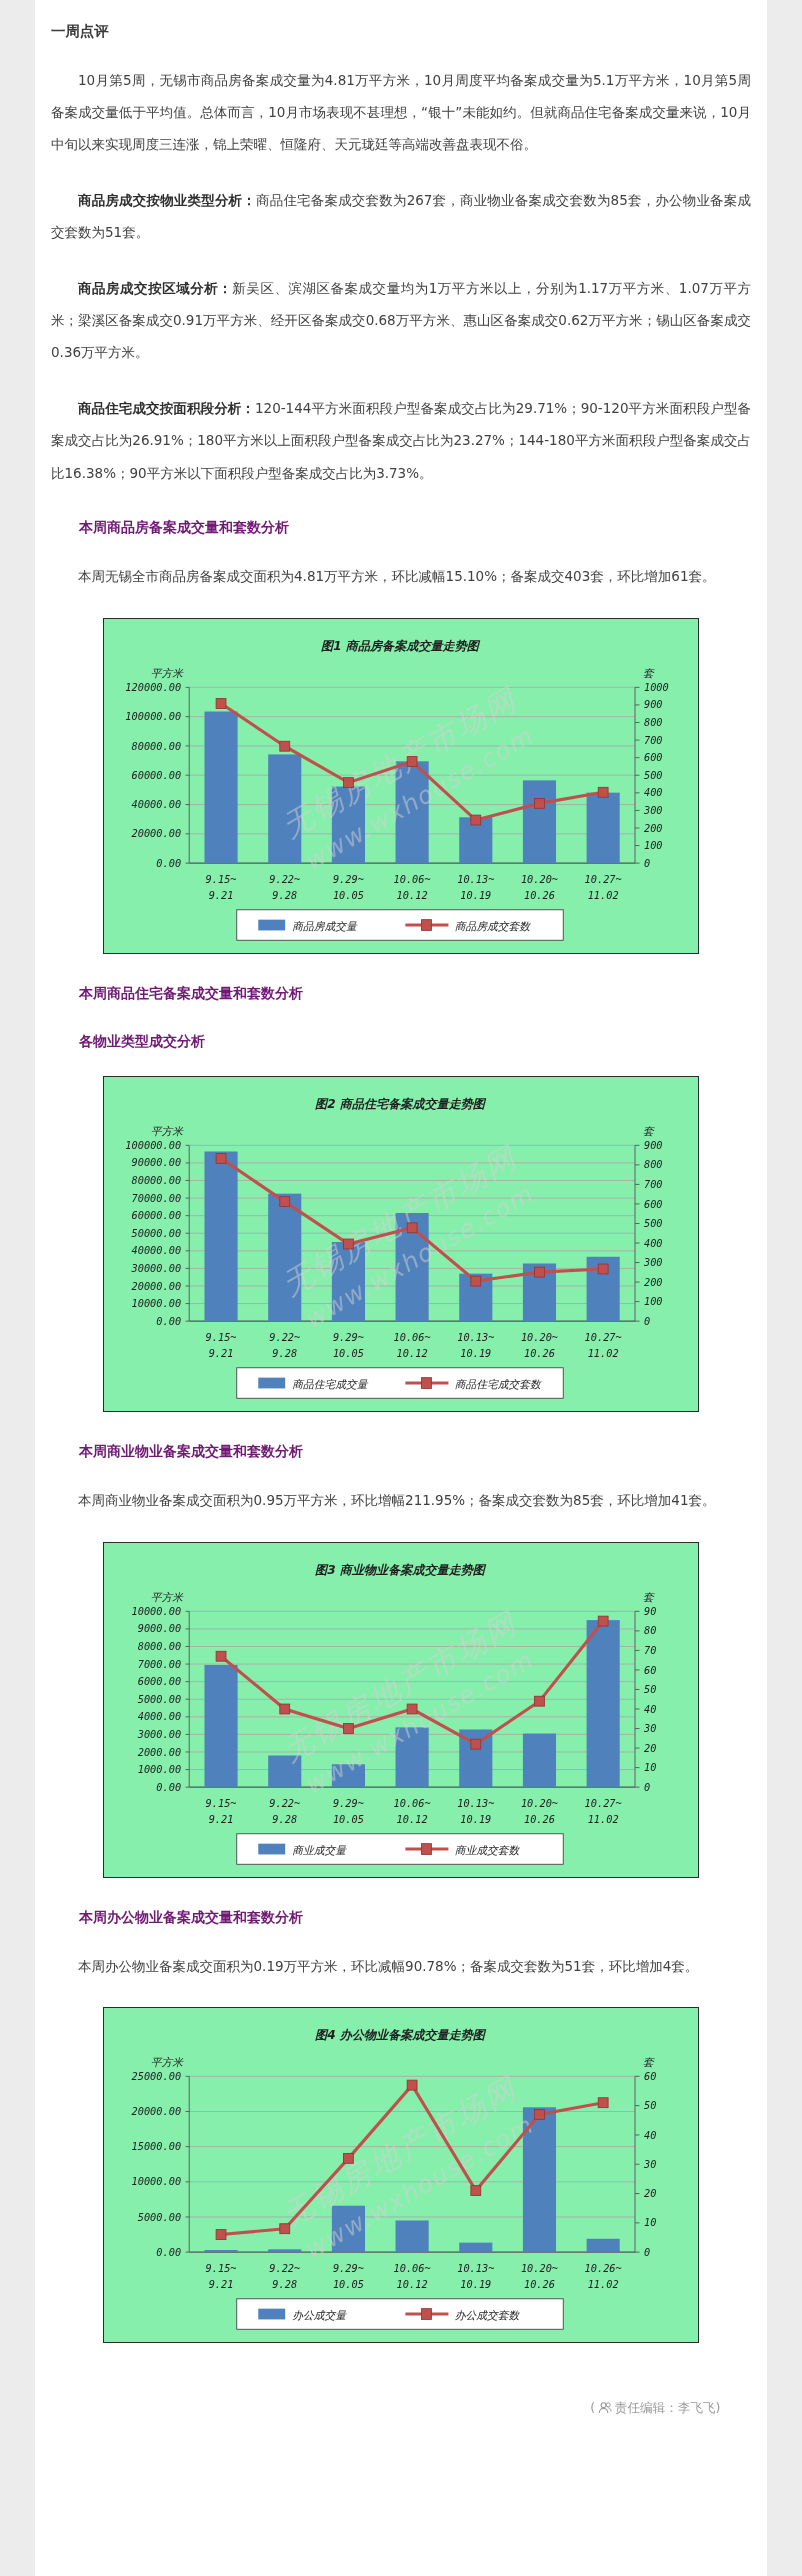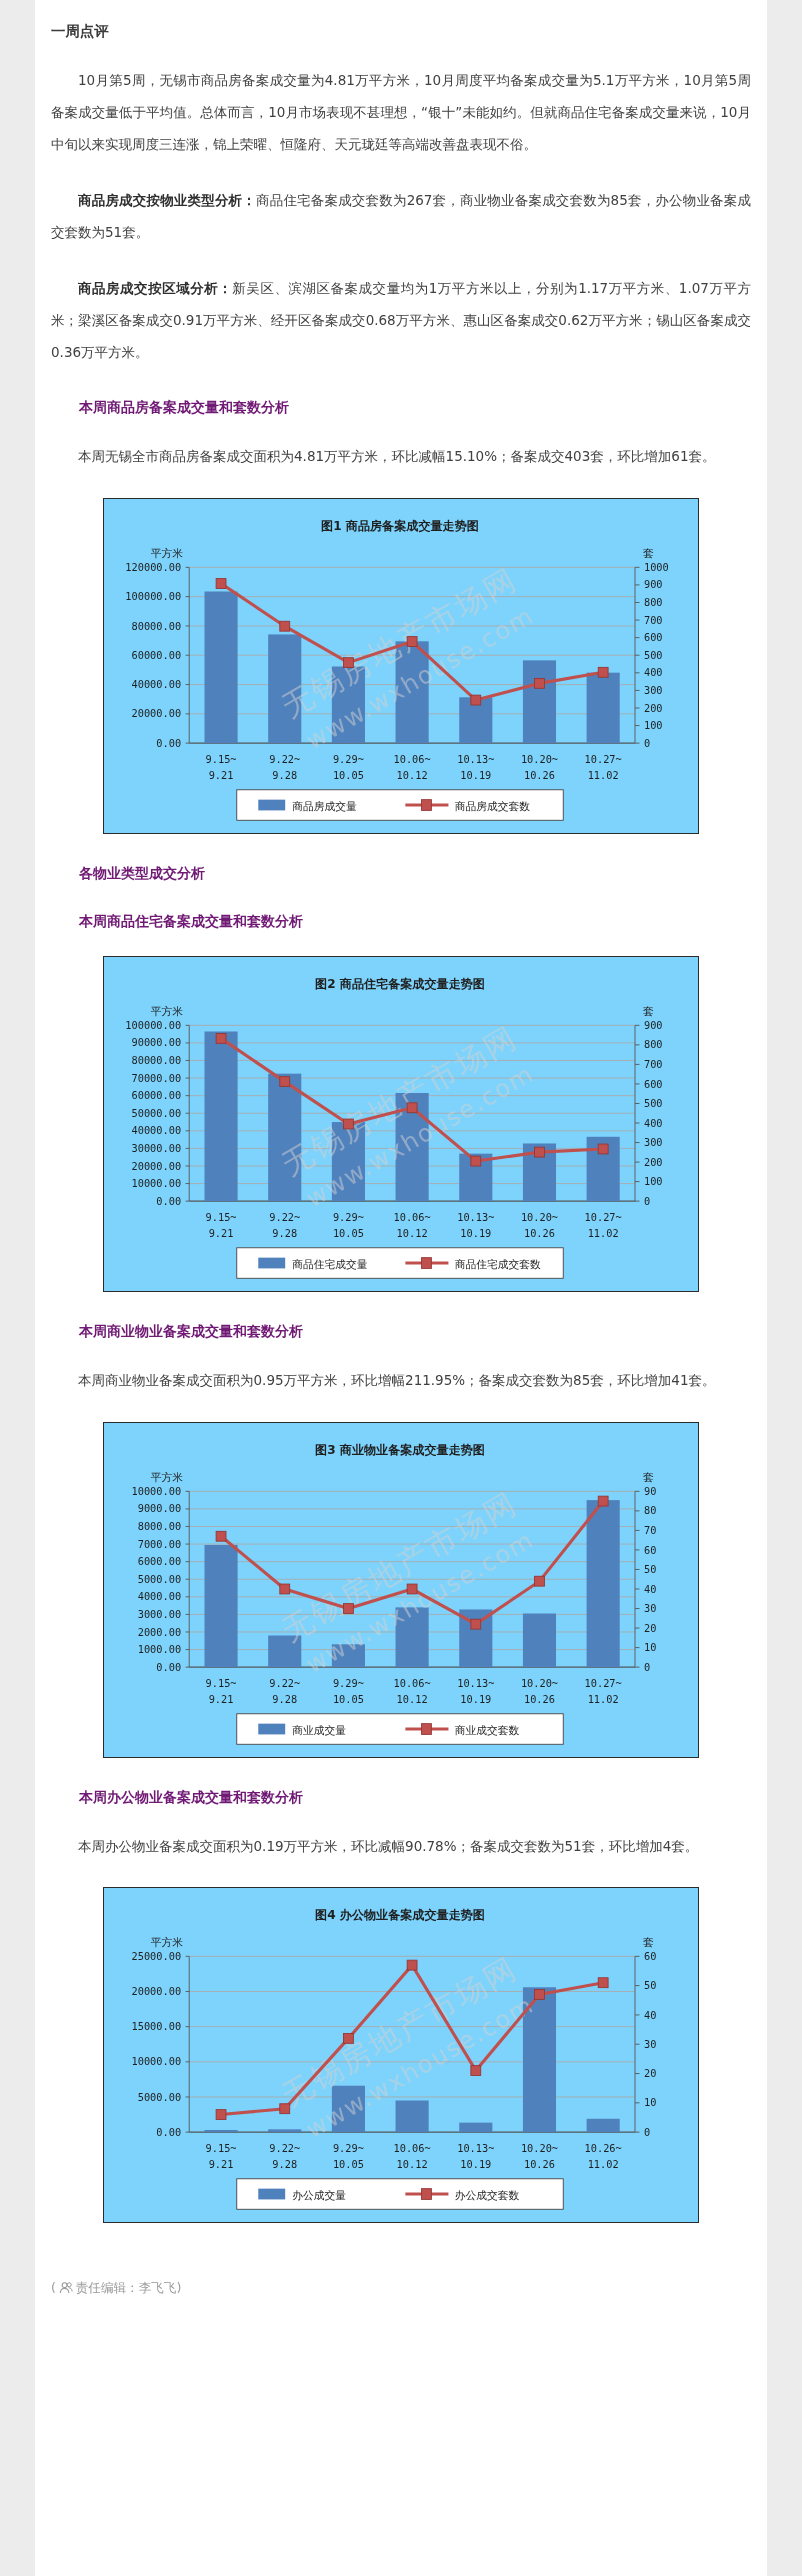--- a/index.html
+++ b/index.html
@@ -35,25 +35,27 @@
     font-weight:bold;
     color:#701a75;
     text-indent:2em;
     margin:30.5px 0 9px 0;
   }
   .para b{color:#2f2f2f;}
   .chart-box{
     width:594px;
     margin:25px auto 31px auto;
     border:0.9px solid #2b2b2b;
-    background:#7dd3fc;
+    background:#86efac;
+    font-style:italic;
   }
   .chart-box svg{display:block;}
   .footer{
     margin-top:57px;
+    text-align:right;
     padding-right:30.5px;
     font-size:12.6px;
     color:#9b9b9b;
   }
   .footer .editor-icon{
     display:inline-block;
     vertical-align:-2.7px;
     margin:0 2.7px;
   }
 </style>
@@ -63,20 +65,21 @@
 <div class="page">
 
   <div class="main-heading">一周点评</div>
 
   <p class="para">10月第5周，无锡市商品房备案成交量为4.81万平方米，10月周度平均备案成交量为5.1万平方米，10月第5周备案成交量低于平均值。总体而言，10月市场表现不甚理想，“银十”未能如约。但就商品住宅备案成交量来说，10月中旬以来实现周度三连涨，锦上荣曜、恒隆府、天元珑廷等高端改善盘表现不俗。</p>
 
   <p class="para"><b>商品房成交按物业类型分析：</b><span>商品住宅备案成交套数为267套，商业物业备案成交套数为85套，办公物业备案成交套数为51套。</span></p>
 
   <p class="para"><b>商品房成交按区域分析：</b><span>新吴区、滨湖区备案成交量均为1万平方米以上，分别为1.17万平方米、1.07万平方米；梁溪区备案成交0.91万平方米、经开区备案成交0.68万平方米、惠山区备案成交0.62万平方米；锡山区备案成交0.36万平方米。</span></p>
 
+  <p class="para"><b>商品住宅成交按面积段分析：</b><span>120-144平方米面积段户型备案成交占比为29.71%；90-120平方米面积段户型备案成交占比为26.91%；180平方米以上面积段户型备案成交占比为23.27%；144-180平方米面积段户型备案成交占比16.38%；90平方米以下面积段户型备案成交占比为3.73%。</span></p>
 
   <div class="section-heading">本周商品房备案成交量和套数分析</div>
   <p class="para">本周无锡全市商品房备案成交面积为4.81万平方米，环比减幅15.10%；备案成交403套，环比增加61套。</p>
 
   <div class="chart-box">
       <svg width="592" height="334" viewBox="0 0 660 372" font-family="&quot;DejaVu Sans Mono&quot;,&quot;Liberation Mono&quot;,monospace">
         <text x="330" y="34" text-anchor="middle" font-size="13.5" font-weight="bold" fill="#1f1f1f" font-family="&quot;DejaVu Sans&quot;,&quot;Liberation Sans&quot;,sans-serif">图1  商品房备案成交量走势图</text>
         <text x="88" y="64" text-anchor="end" font-size="12" fill="#222" font-family="&quot;DejaVu Sans&quot;,&quot;Liberation Sans&quot;,sans-serif">平方米</text>
         <text x="601" y="64" font-size="12" fill="#222" font-family="&quot;DejaVu Sans&quot;,&quot;Liberation Sans&quot;,sans-serif">套</text>
         <line x1="95" y1="239.33333333333334" x2="592" y2="239.33333333333334" stroke="#aaaaaa" stroke-width="1"></line>
@@ -161,23 +164,23 @@
           <rect x="148" y="324" width="364" height="34" fill="#fff" stroke="#444" stroke-width="1"></rect>
           <rect x="172" y="335" width="30" height="12" fill="#4f81bd"></rect>
           <text x="210" y="346" font-size="12" fill="#1f1f1f" font-family="&quot;DejaVu Sans&quot;,&quot;Liberation Sans&quot;,sans-serif">商品房成交量</text>
           <line x1="336" y1="341" x2="384" y2="341" stroke="#c0504d" stroke-width="3.5"></line>
           <rect x="354" y="335" width="11" height="12" fill="#c0504d" stroke="#953735"></rect>
           <text x="391" y="346" font-size="12" fill="#1f1f1f" font-family="&quot;DejaVu Sans&quot;,&quot;Liberation Sans&quot;,sans-serif">商品房成交套数</text>
         </g>
       </svg>
     </div>
 
+  <div class="section-heading">本周商品住宅备案成交量和套数分析</div>
+
   <div class="section-heading">各物业类型成交分析</div>
-
-  <div class="section-heading">本周商品住宅备案成交量和套数分析</div>
 
   <div class="chart-box">
       <svg width="592" height="334" viewBox="0 0 660 372" font-family="&quot;DejaVu Sans Mono&quot;,&quot;Liberation Mono&quot;,monospace">
         <text x="330" y="34" text-anchor="middle" font-size="13.5" font-weight="bold" fill="#1f1f1f" font-family="&quot;DejaVu Sans&quot;,&quot;Liberation Sans&quot;,sans-serif">图2  商品住宅备案成交量走势图</text>
         <text x="88" y="64" text-anchor="end" font-size="12" fill="#222" font-family="&quot;DejaVu Sans&quot;,&quot;Liberation Sans&quot;,sans-serif">平方米</text>
         <text x="601" y="64" font-size="12" fill="#222" font-family="&quot;DejaVu Sans&quot;,&quot;Liberation Sans&quot;,sans-serif">套</text>
         <line x1="95" y1="252.4" x2="592" y2="252.4" stroke="#aaaaaa" stroke-width="1"></line>
         <line x1="95" y1="232.8" x2="592" y2="232.8" stroke="#aaaaaa" stroke-width="1"></line>
         <line x1="95" y1="213.2" x2="592" y2="213.2" stroke="#aaaaaa" stroke-width="1"></line>
         <line x1="95" y1="193.6" x2="592" y2="193.6" stroke="#aaaaaa" stroke-width="1"></line>

